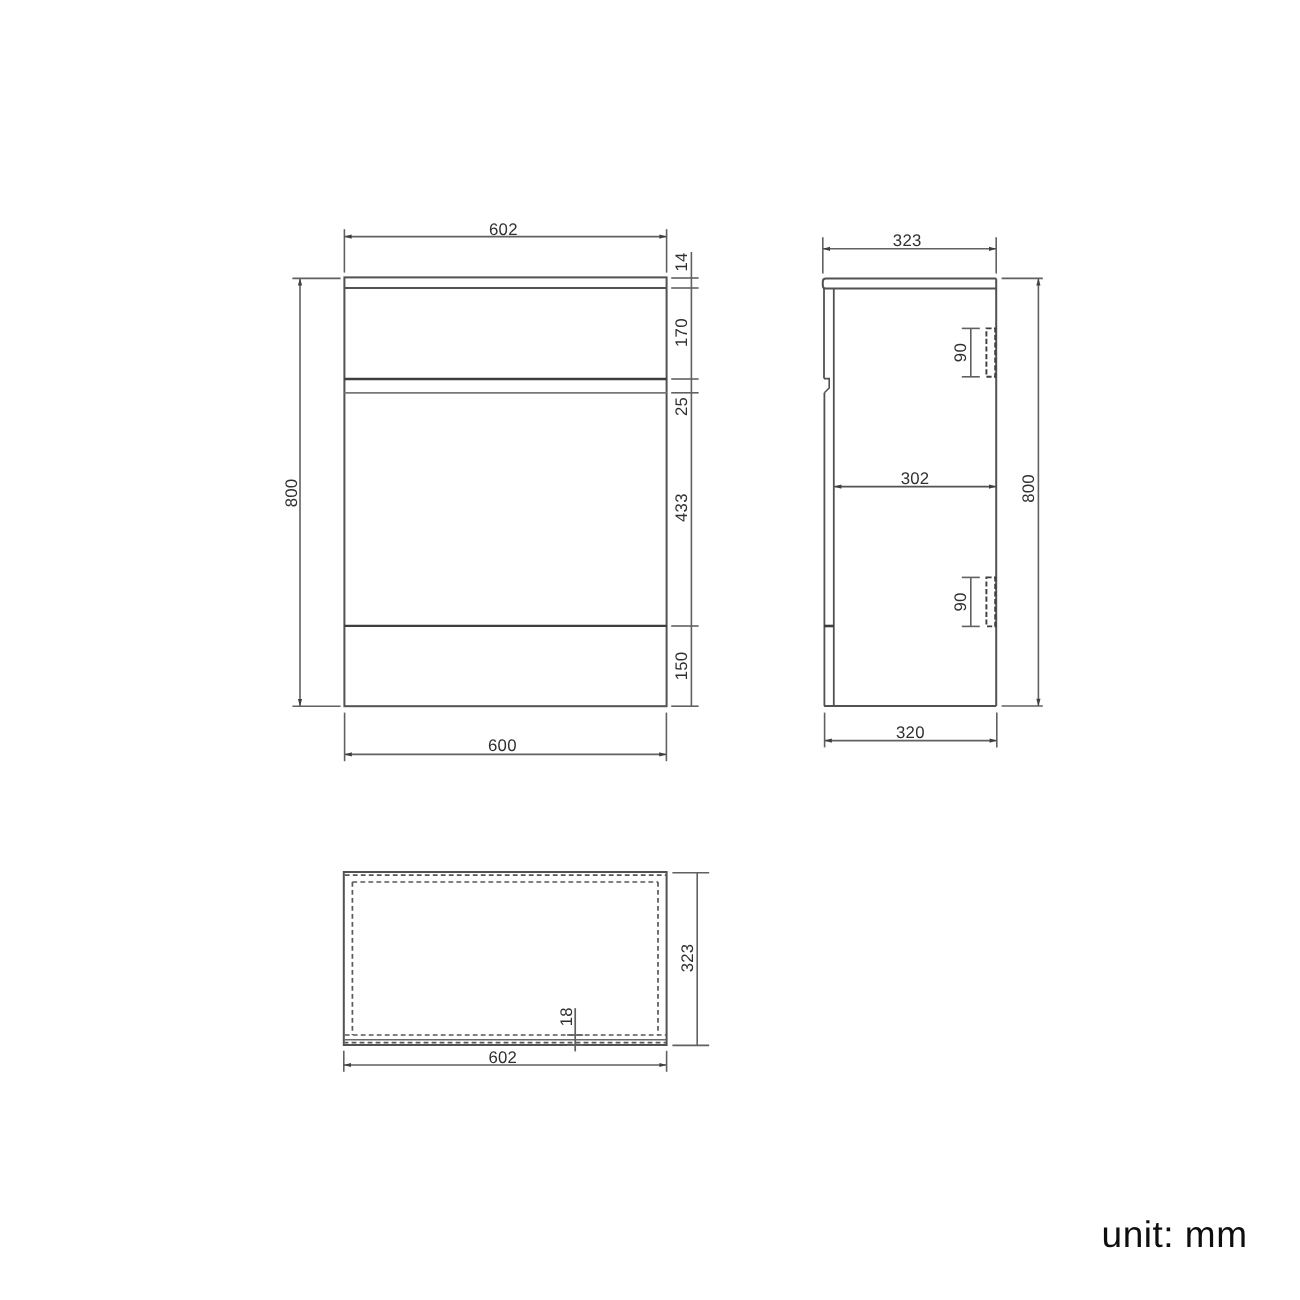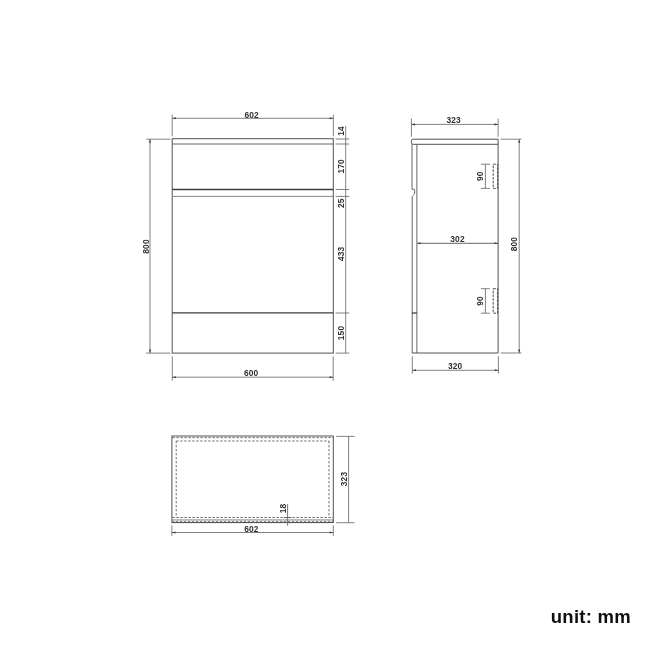--- a/index.html
+++ b/index.html
@@ -1,16 +1,16 @@
 <!DOCTYPE html>
 <html><head>
 <meta charset="utf-8">
 <style>
   html,body{margin:0;padding:0;background:#ffffff;}
-  #c{width:626px;height:650px;position:relative;filter:grayscale(1);font-weight:bold;}
+  #c{width:626px;height:650px;position:relative;filter:grayscale(1);}
   svg{display:block;}
   text{font-family:"Liberation Sans",sans-serif;fill:#303030;}
   .t8{font-size:8.4px;letter-spacing:0.12px;}
 </style>
 </head>
 <body>
 <div id="c">
 <svg width="650" height="650" viewBox="0 0 650 650">
 <rect x="0" y="0" width="650" height="650" fill="#ffffff"></rect>
 

